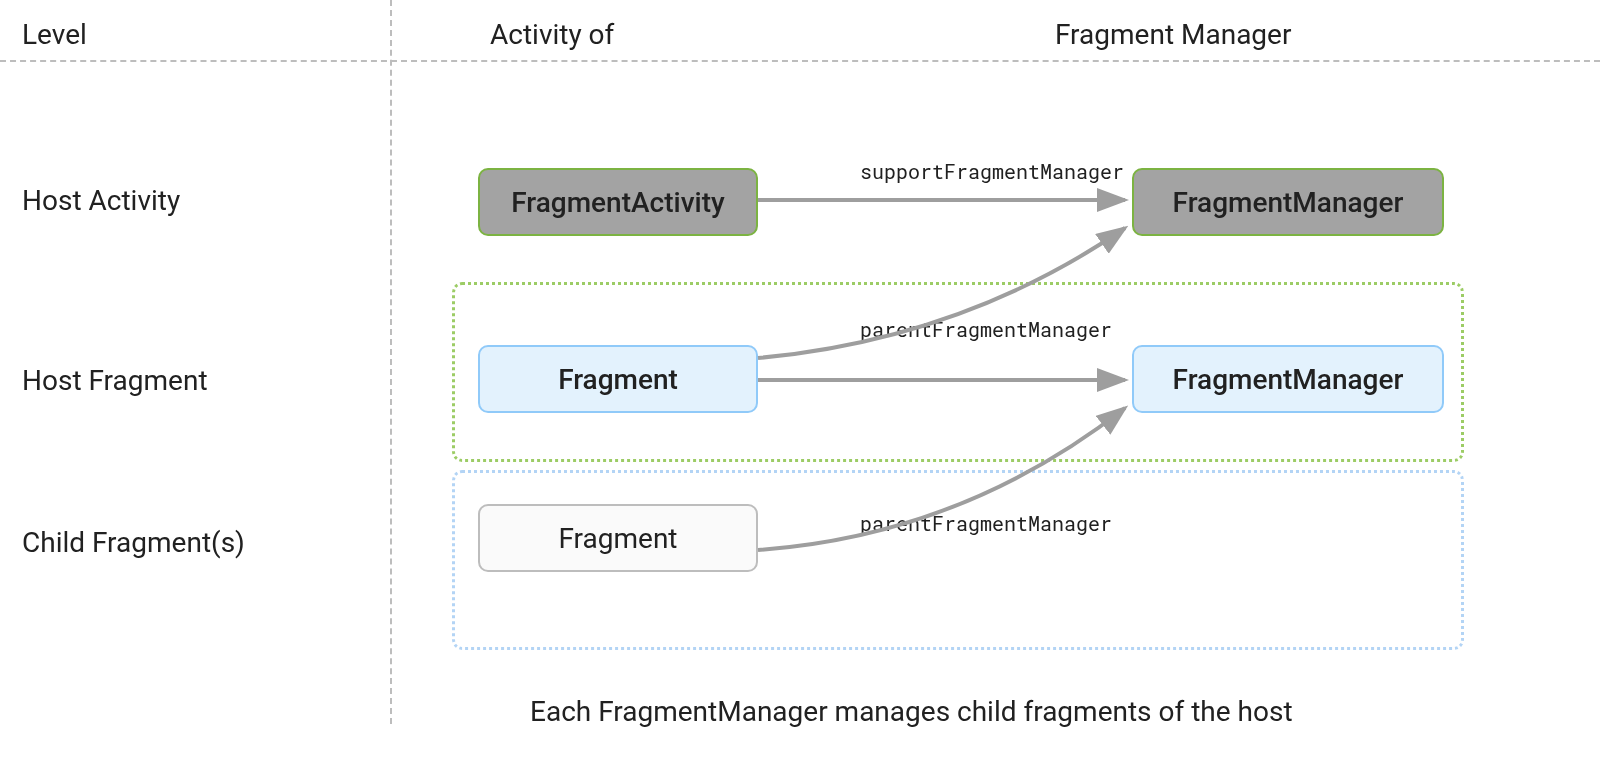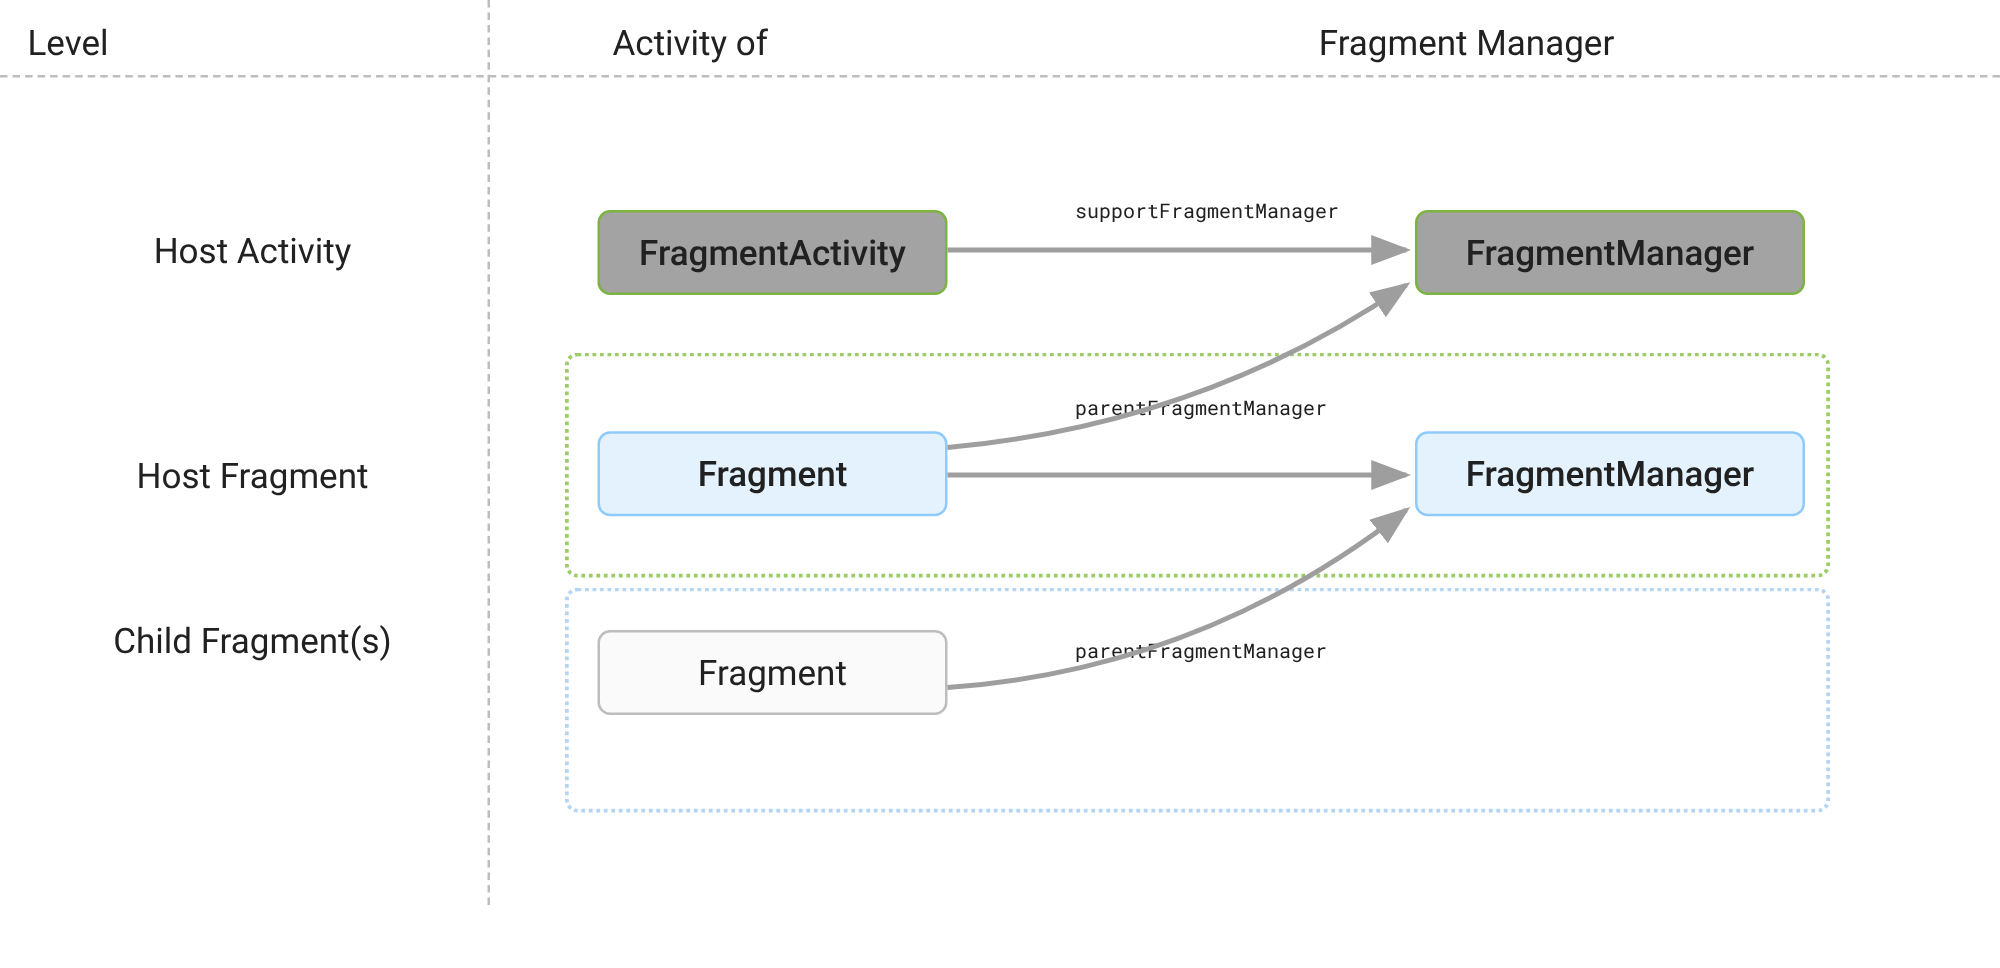--- a/index.html
+++ b/index.html
@@ -7,21 +7,20 @@
     font-family: -apple-system, BlinkMacSystemFont, "Segoe UI", Roboto, "Helvetica Neue", Arial, sans-serif;
     background: #ffffff;
     width: 1600px;
     height: 774px;
     position: relative;
     overflow: hidden;
   }
   .diagram {
     position: absolute;
     inset: 0;
-    text-align: center;
   }
   .header-row {
     position: absolute;
     top: 0;
     left: 0;
     right: 0;
     height: 62px;
     border-bottom: 2px dashed #bdbdbd;
   }
   .vline {
@@ -77,21 +76,21 @@
   }
   .dotted-green {
     border: 3px dotted #9ccc65;
   }
   .dotted-blue {
     border: 3px dotted #b3d4f5;
   }
   .edge-label {
     position: absolute;
     font-family: "Roboto Mono", Menlo, Consolas, monospace;
-    font-size: 16px;
+    font-size: 20px;
     color: #212121;
     white-space: nowrap;
   }
   .footer-text {
     position: absolute;
     font-size: 28px;
     font-weight: 400;
     color: #212121;
   }
   svg.arrows {
@@ -110,37 +109,38 @@
   <div class="header-row">
     <div class="hdr" style="left:22px;">Level</div>
     <div class="hdr" style="left:490px;">Activity of</div>
     <div class="hdr" style="left:1055px;">Fragment Manager</div>
   </div>
 
   <div class="vline"></div>
 
   <div class="level-label" style="top:184px;">Host Activity</div>
   <div class="level-label" style="top:364px;">Host Fragment</div>
-  <div class="level-label" style="top:496px;">Child Fragment(s)</div>
+  <div class="level-label" style="top:526px;">Child Fragment(s)</div>
 
   <div class="dotted-container dotted-green" style="left:452px; top:282px; width:1012px; height:180px;"></div>
   <div class="dotted-container dotted-blue" style="left:452px; top:470px; width:1012px; height:180px;"></div>
 
   <div class="box box-green" style="left:478px; top:168px; width:280px; height:68px;">FragmentActivity</div>
   <div class="box box-green" style="left:1132px; top:168px; width:312px; height:68px;">FragmentManager</div>
 
   <div class="box box-blue" style="left:478px; top:345px; width:280px; height:68px;">Fragment</div>
   <div class="box box-blue" style="left:1132px; top:345px; width:312px; height:68px;">FragmentManager</div>
 
   <div class="box box-gray" style="left:478px; top:504px; width:280px; height:68px;">Fragment</div>
 
   <div class="edge-label" style="left:860px; top:158px;">supportFragmentManager</div>
   <div class="edge-label" style="left:860px; top:316px;">parentFragmentManager</div>
   <div class="edge-label" style="left:860px; top:510px;">parentFragmentManager</div>
 
+  <div class="footer-text" style="left:530px; top:695px;">Each FragmentManager manages child fragments of the host</div>
 
   <svg class="arrows">
     <defs>
       <marker id="arrowhead" markerWidth="8" markerHeight="8" refX="7" refY="3" orient="auto" markerUnits="strokeWidth">
         <path d="M0,0 L8,3 L0,6 Z" fill="#9e9e9e"></path>
       </marker>
     </defs>
 
     <path d="M 758 200 L 1125 200" stroke="#9e9e9e" stroke-width="4" fill="none" marker-end="url(#arrowhead)"></path>
 

